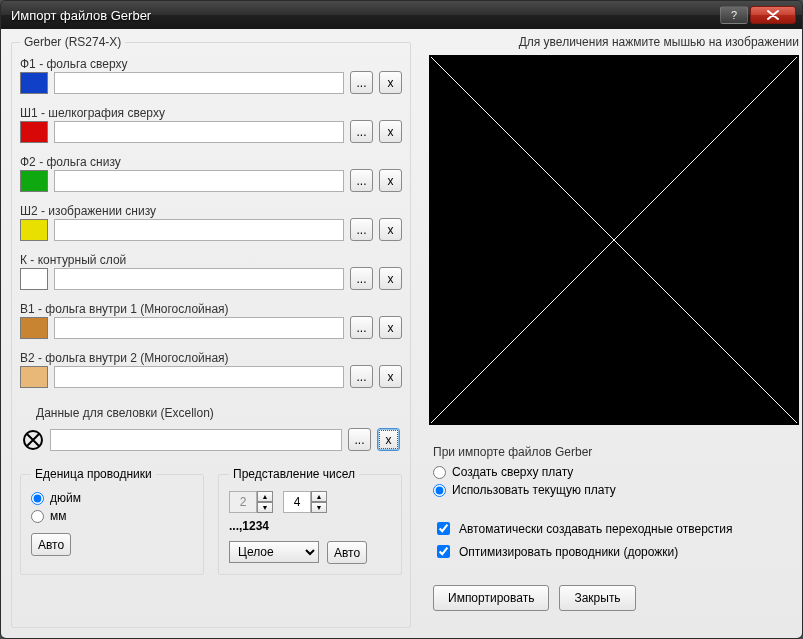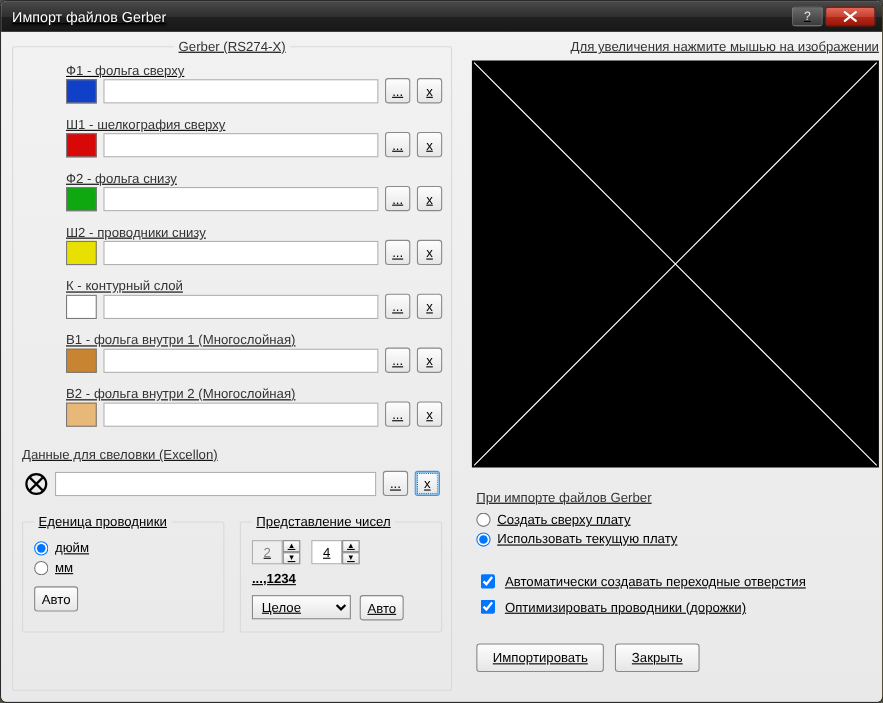--- a/index.html
+++ b/index.html
@@ -10,28 +10,27 @@
     background: #5a5a5a;
     width: 803px;
     height: 639px;
     overflow: hidden;
   }
 
   
   .window {
     width: 803px;
     height: 639px;
-    background: #fde047;
+    background: #0c4a6e;
     border: 1px solid #2b2b2b;
     border-radius: 6px;
     overflow: hidden;
     box-shadow: 0 0 8px rgba(0,0,0,.5);
     display: flex;
     flex-direction: column;
-    text-decoration: underline;
   }
   .titlebar {
     height: 28px;
     background: linear-gradient(to bottom,#4a4a4a 0%,#2f2f2f 50%,#202020 51%,#171717 100%);
     display: flex;
     align-items: center;
     padding: 0 6px 0 10px;
     color: #fff;
   }
   .titlebar .title { flex: 1; font-size: 13px; text-shadow: 0 1px 2px #000; }
@@ -78,25 +77,24 @@
     border: 1px solid #d9d9d9;
     border-radius: 2px;
     padding: 6px 8px 10px 8px;
     margin: 0;
     background: transparent;
     position: relative;
   }
   fieldset.groupbox > legend {
     font-size: 12px; color:#333; padding: 0 4px;
     background: transparent;
-    text-align: center;
-  }
-
-  
-  .layers { display:flex; flex-direction:column; gap: 10px; margin-left: 40px; }
+  }
+
+  
+  .layers { display:flex; flex-direction:column; gap: 10px; }
   .layer-label { font-size:12px; color:#333; margin-top:2px; }
   .layer-row {
     display:flex; align-items:center; gap:6px;
   }
   .swatch {
     width: 28px; height: 22px;
     border: 1px solid #7a7a7a;
     background: #fff;
   }
   .path-input {
@@ -116,21 +114,21 @@
     background: linear-gradient(to bottom,#fdfdfd,#e6e6e6);
     font: inherit;
     cursor: pointer;
     display:inline-flex; align-items:center; justify-content:center;
   }
   .btn.small { min-width:23px; height:23px; padding:0; }
   .btn.focused { outline:1px dotted #555; outline-offset:-3px; border-color:#4a90d9; box-shadow:0 0 0 1px #8cc1ea inset; }
 
   
   .drill-section { margin-top: 18px; }
-  .drill-section .sec-label { display:block; margin-bottom:8px; color:#333; }
+  .drill-section .sec-label { display:block; margin-bottom:8px; color:#333;margin-left:16px; }
   .drill-row { display:flex; align-items:center; gap:6px; padding: 0 2px; }
   .circle-x {
     width: 22px; height: 22px; flex: none;
   }
 
   
   .inner-groups { display:flex; gap: 14px; margin-top: 16px; }
   fieldset.inner {
     border:1px solid #d9d9d9;
     border-radius:2px;
@@ -239,21 +237,21 @@
           <div>
             <div class="layer-label">Ф2 - фольга снизу</div>
             <div class="layer-row">
               <div class="swatch" style="background: rgb(16, 168, 16);"></div>
               <input class="path-input" type="text" style="">
               <button class="btn small">...</button>
               <button class="btn small">x</button>
             </div>
           </div>
           <div>
-            <div class="layer-label">Ш2 - проводники снизу</div>
+            <div class="layer-label">Ш2 - изображении снизу</div>
             <div class="layer-row">
               <div class="swatch" style="background: rgb(232, 224, 0);"></div>
               <input class="path-input" type="text" style="">
               <button class="btn small">...</button>
               <button class="btn small">x</button>
             </div>
           </div>
           <div>
             <div class="layer-label">К - контурный слой</div>
             <div class="layer-row">

